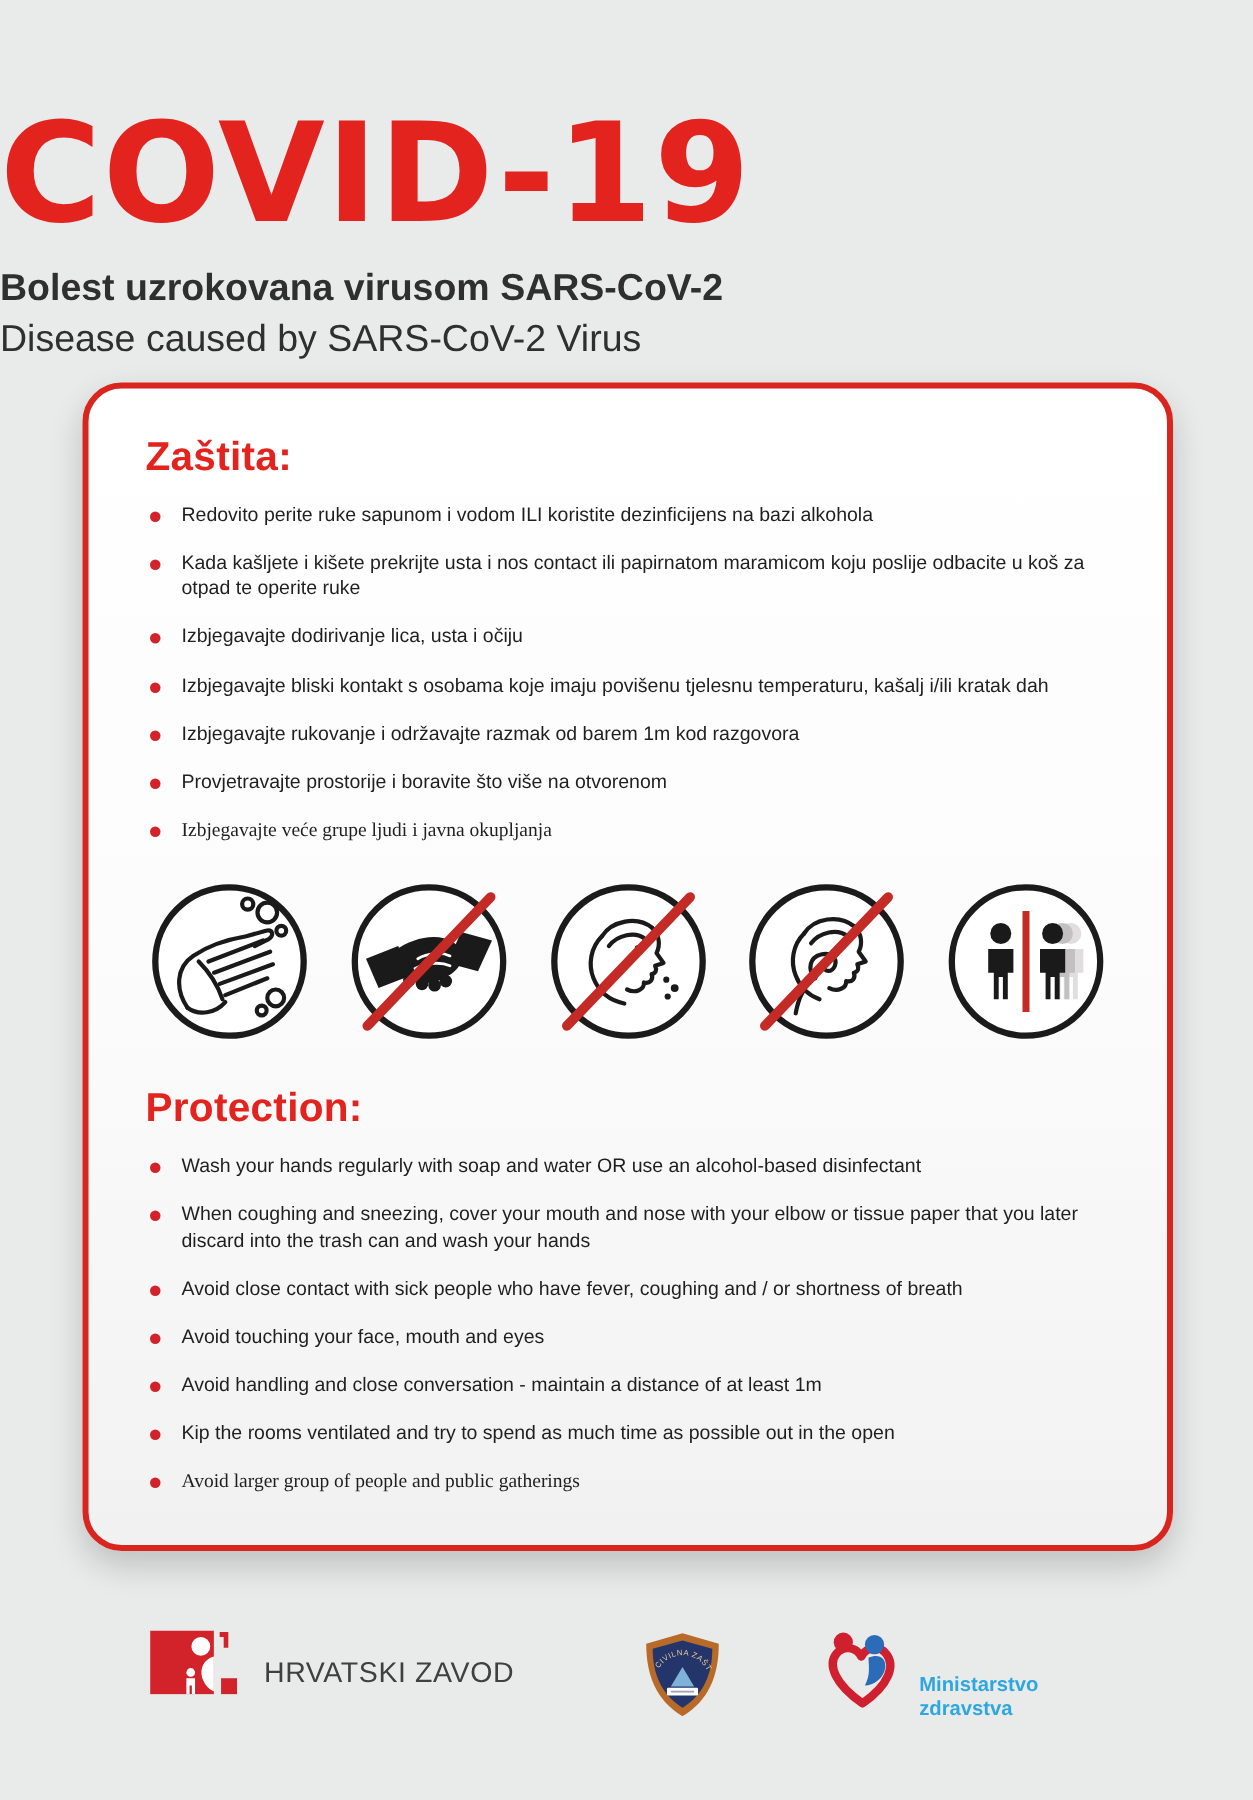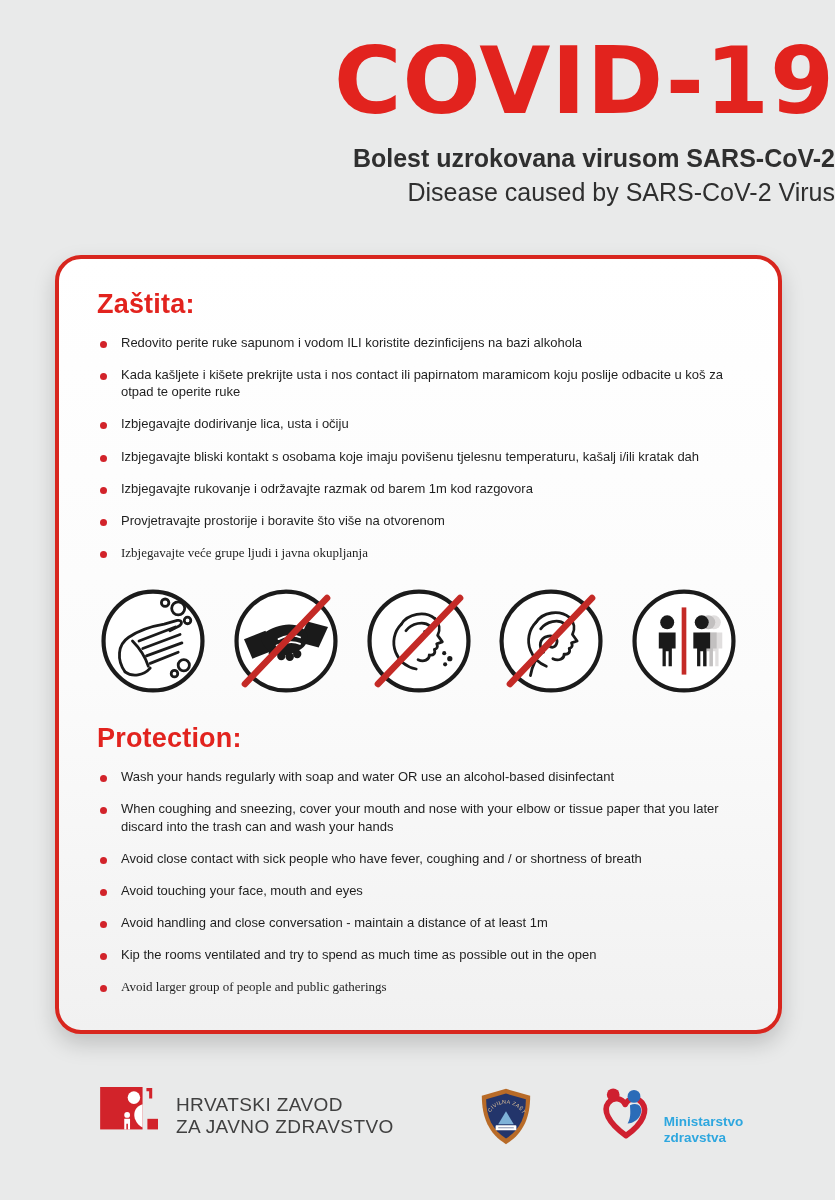--- a/index.html
+++ b/index.html
@@ -7,21 +7,21 @@
   body {
     width:835px; height:1200px;
     background:#e9eaea;
     font-family:"Liberation Sans", sans-serif;
     color:#242424;
     overflow:hidden;
   }
   .poster { width:835px; height:1200px; position:relative; }
 
   
-  header { text-align:right; padding-top:36px; }
+  header { text-align:left; padding-top:70px; }
   .title {
     font-family:"DejaVu Sans", sans-serif;
     font-weight:700;
     font-size:92px;
     line-height:1.0;
     color:#e2231e;
     letter-spacing:1px;
   }
   .subtitle {
     font-size:25px;
@@ -258,21 +258,20 @@
           <circle cx="35" cy="11" r="6.5" fill="#ffffff"></circle>
           <path d="M44 18 C37 20 34 26 36 33 C38 38 41 41 44 42 Z" fill="#ffffff"></path>
           <circle cx="28" cy="29" r="3" fill="#ffffff"></circle>
           <path d="M25 33 h6 v11 h-2.2 v-6 h-1.6 v6 h-2.2 Z" fill="#ffffff"></path>
           <rect x="49" y="33" width="11" height="11" fill="#d2232a"></rect>
           <path d="M48 1 h6 v11 h-3.2 v-7.5 h-2.8 Z" fill="#d2232a"></path>
         </svg>
       </span>
       <div class="hzjz-text">
         <span>HRVATSKI ZAVOD</span>
-        <span>ZA JAVNO ZDRAVSTVO</span>
       </div>
     </div>
 
     <div class="logo badge-logo">
       <svg viewBox="0 0 60 66" width="52" height="57">
         <path d="M30 1 L58 9 C58 34 50 53 30 65 C10 53 2 34 2 9 Z" fill="#b86b28"></path>
         <path d="M30 6.5 L53 13 C53 33 46 48.5 30 58.5 C14 48.5 7 33 7 13 Z" fill="#23356b"></path>
         <defs>
           <path id="badge-arc" d="M11 30 A21 21 0 0 1 49 30"></path>
         </defs>

